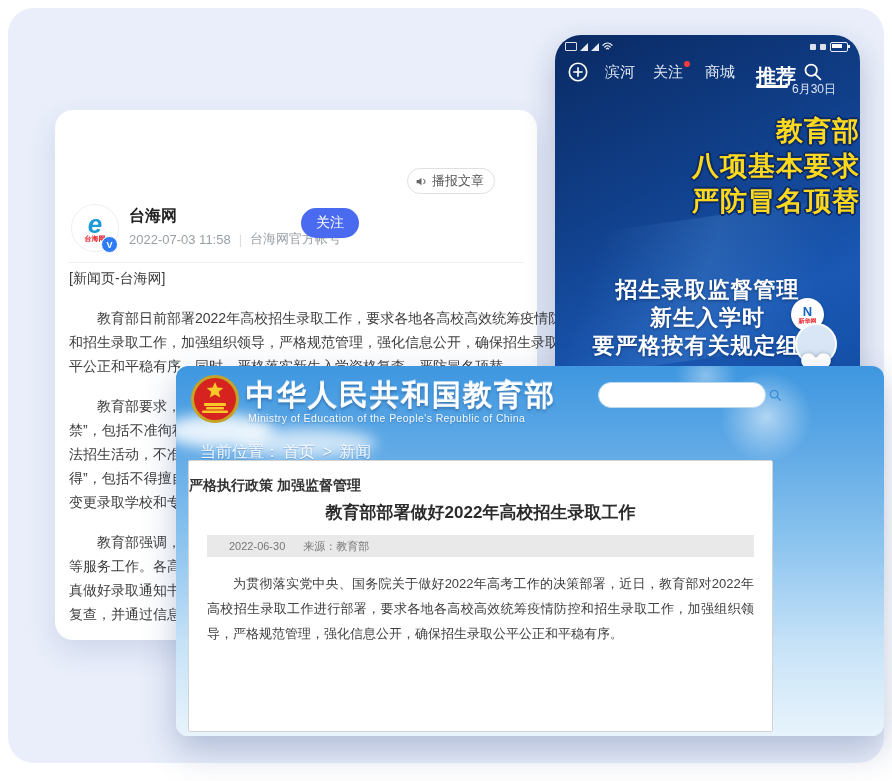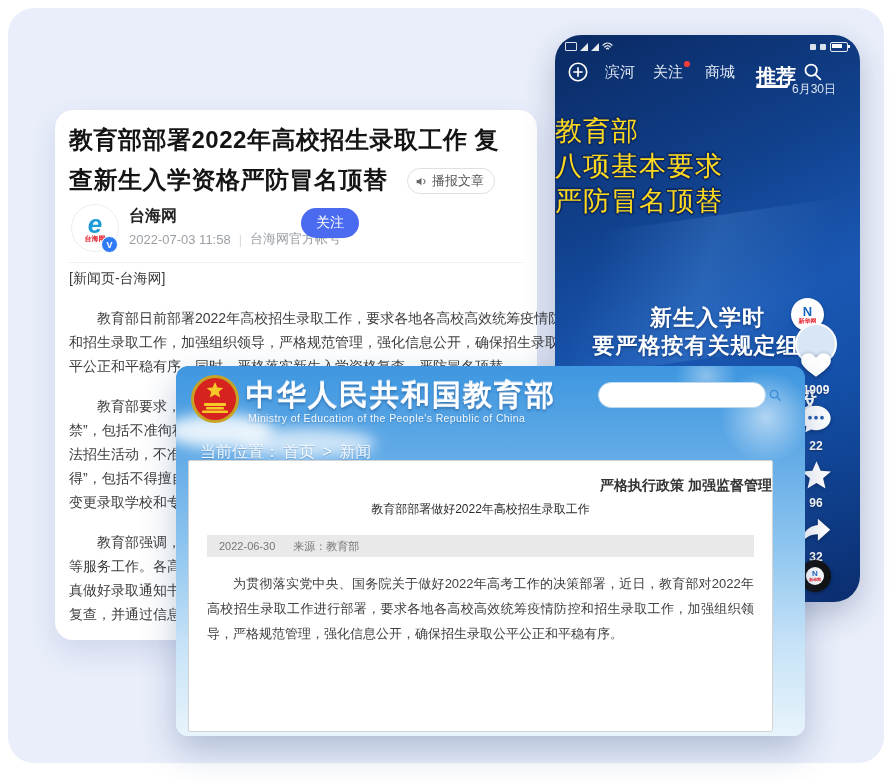--- a/index.html
+++ b/index.html
@@ -46,73 +46,72 @@
   .battery:before{content:"";position:absolute;right:-3px;top:2px;width:2px;height:3px;background:#fff;}
   .phone-nav{position:absolute;left:0;top:24px;width:100%;height:40px;color:#fff;}
   .plus-wrap{position:absolute;left:12px;top:2px;}
   .ptab{position:absolute;top:4px;font-size:15px;color:#e3e9f5;}
   .ptab.active{font-weight:bold;color:#fff;font-size:20px;}
   .red-dot{position:absolute;top:-2px;right:-7px;width:6px;height:6px;border-radius:50%;background:#fa3c3c;}
   .tab-underline{position:absolute;left:201px;top:26px;width:32px;height:3px;background:#fff;border-radius:2px;}
   .nav-date{position:absolute;left:237px;top:22px;font-size:12px;color:#dfe6f2;}
   .search-wrap{position:absolute;left:247px;top:2px;}
 
-  .headline{position:absolute;width:100%;text-align:left;font-weight:normal;font-size:27px;letter-spacing:1px;color:#ffd91e;
+  .headline{position:absolute;width:100%;text-align:right;font-weight:bold;font-size:27px;letter-spacing:1px;color:#ffd91e;
     text-shadow:-2px 0 #0b2a66,2px 0 #0b2a66,0 -2px #0b2a66,0 2px #0b2a66,-1px -1px #0b2a66,1px 1px #0b2a66,-1px 1px #0b2a66,1px -1px #0b2a66;}
   .pwhite{position:absolute;width:100%;text-align:center;font-weight:bold;font-size:22px;color:#fff;letter-spacing:1px;
     text-shadow:0 1px 3px rgba(0,20,60,.55);}
   .fragment{position:absolute;left:218px;top:350px;font-weight:bold;font-size:22px;color:#fff;text-shadow:0 1px 3px rgba(0,20,60,.55);}
 
   .watermark{position:absolute;left:236px;top:263px;width:33px;height:33px;border-radius:50%;background:#fff;
     box-shadow:0 1px 3px rgba(0,0,0,.3);display:flex;flex-direction:column;align-items:center;justify-content:center;line-height:1;}
   .watermark .n{color:#1565c0;font-weight:bold;font-size:13px;}
   .watermark .t{color:#e8222d;font-size:6px;font-weight:bold;}
   .f-avatar{position:absolute;left:240px;top:288px;width:38px;height:38px;border-radius:50%;background:#d8e6f5;border:2px solid #fff;}
   .rail{position:absolute;left:238px;top:312px;width:46px;text-align:center;color:#fff;}
   .rail .cnt{font-size:12px;font-weight:bold;text-shadow:0 1px 2px rgba(0,0,0,.4);margin:1px 0 7px;}
   .rail svg{filter:drop-shadow(0 1px 2px rgba(0,10,40,.45));}
   .disc{position:absolute;left:244px;top:525px;width:32px;height:32px;border-radius:50%;background:#111;
     display:flex;align-items:center;justify-content:center;box-shadow:0 1px 4px rgba(0,0,0,.4);}
   .disc-inner{width:18px;height:18px;border-radius:50%;background:#fff;display:flex;flex-direction:column;align-items:center;justify-content:center;line-height:1;}
   .disc-inner .n{color:#1565c0;font-weight:bold;font-size:8px;}
   .disc-inner .t{color:#e8222d;font-size:4px;font-weight:bold;}
 
   
-  .gov-card{position:absolute;left:176px;top:366px;width:629px;height:370px;border-radius:12px;overflow:hidden;
+  .gov-card{position:absolute;left:176px;top:366px;width:708px;height:370px;border-radius:12px;overflow:hidden;
     background:linear-gradient(180deg,#3e97e0 0%,#5fa9e6 22%,#8cc4ef 48%,#c6e2f7 75%,#e8f4fc 100%);
     box-shadow:0 14px 34px rgba(40,70,130,.30);}
   .cloud{position:absolute;background:rgba(255,255,255,.85);border-radius:50%;filter:blur(7px);}
   .dand{position:absolute;border-radius:50%;background:radial-gradient(circle,rgba(255,255,255,.55) 0%,rgba(255,255,255,.12) 55%,rgba(255,255,255,0) 72%);}
   .emblem{position:absolute;left:14px;top:8px;width:50px;height:50px;}
   .gov-title{position:absolute;left:70px;top:10px;font-size:29px;font-weight:bold;color:#fdfeff;letter-spacing:2px;
     text-shadow:0 2px 3px rgba(30,80,140,.55),0 -1px 0 rgba(255,255,255,.6);}
   .gov-sub{position:absolute;left:72px;top:46px;font-size:10.5px;color:#f2f9ff;letter-spacing:.4px;text-shadow:0 1px 2px rgba(30,80,140,.4);}
   .gov-search{position:absolute;left:422px;top:16px;width:166px;height:24px;background:#fff;border-radius:13px;
     border:1px solid #bcd9ef;display:flex;align-items:center;}
   .gov-search input{flex:1;border:none;outline:none;background:transparent;height:18px;margin-left:10px;font-size:12px;}
   .gov-search .mag{margin-right:7px;display:flex;}
   .crumb{position:absolute;left:24px;top:76px;font-size:16px;color:#f4faff;text-shadow:0 1px 1px rgba(30,80,140,.35);}
   .crumb a{color:#f4faff;text-decoration:none;margin:0 3px;}
   .gov-box{position:absolute;left:12px;top:94px;width:583px;height:270px;background:#fff;border:1px solid #d3d3d3;border-radius:2px;overflow:hidden;}
-  .gov-kicker{position:absolute;left:0;top:16px;width:100%;text-align:right;font-size:14px;font-weight:bold;color:#333;}
-  .gov-art-title{position:absolute;left:0;top:40px;width:100%;text-align:center;font-size:12px;font-weight:normal;color:#2b2b2b;}
+  .gov-kicker{position:absolute;left:0;top:16px;width:100%;text-align:left;font-size:14px;font-weight:bold;color:#333;}
+  .gov-art-title{position:absolute;left:0;top:40px;width:100%;text-align:center;font-size:17px;font-weight:bold;color:#2b2b2b;}
   .gov-meta{position:absolute;left:18px;top:74px;width:547px;height:22px;background:#e9e9e9;display:flex;align-items:center;gap:14px;
     font-size:11px;color:#777;padding-left:0;}
-  .gov-meta span{margin-left:12px;}
+  .gov-meta span{margin-left:22px;}
   .gov-meta span + span{margin-left:4px;}
   .gov-para{position:absolute;left:18px;width:547px;font-size:13px;line-height:25px;color:#404040;text-indent:2em;text-align:justify;}
 </style>
 </head>
 <body>
 
 <div class="stage">
   <div class="panel"></div>
 
   <div class="news-card">
-    <div class="news-title">教育部部署2022年高校招生录取工作 复查新生入学资格严防冒名顶替</div>
     <div class="broadcast-pill">
       <span style="display:flex;">
         <svg width="13" height="13" viewBox="0 0 24 24">
             <path d="M3 9v6h4l5 4V5L7 9H3z" fill="#666"></path>
             <path d="M16 8c1.5 1 2.5 2.4 2.5 4S17.5 15 16 16" fill="none" stroke="#666" stroke-width="2" stroke-linecap="round"></path>
           </svg>
       </span>
       <span>播报文章</span>
     </div>
 
@@ -192,20 +191,21 @@
             <circle cx="10.5" cy="10.5" r="6.5" fill="none" stroke="#fff" stroke-width="2"></circle>
             <path d="M15.5 15.5L21 21" stroke="#fff" stroke-width="2" stroke-linecap="round"></path>
           </svg>
       </span>
     </div>
 
     <div class="headline" style="top:78px">教育部</div>
     <div class="headline" style="top:113px">八项基本要求</div>
     <div class="headline" style="top:148px">严防冒名顶替</div>
 
+    <div class="pwhite" style="top:240px">招生录取监督管理</div>
     <div class="pwhite" style="top:268px">新生入学时</div>
     <div class="pwhite" style="top:296px">要严格按有关规定组织</div>
     <div class="fragment">手段</div>
 
     <div class="watermark">
       <span class="n">N</span>
       <span class="t">新华网</span>
     </div>
     <div class="f-avatar"></div>
 

